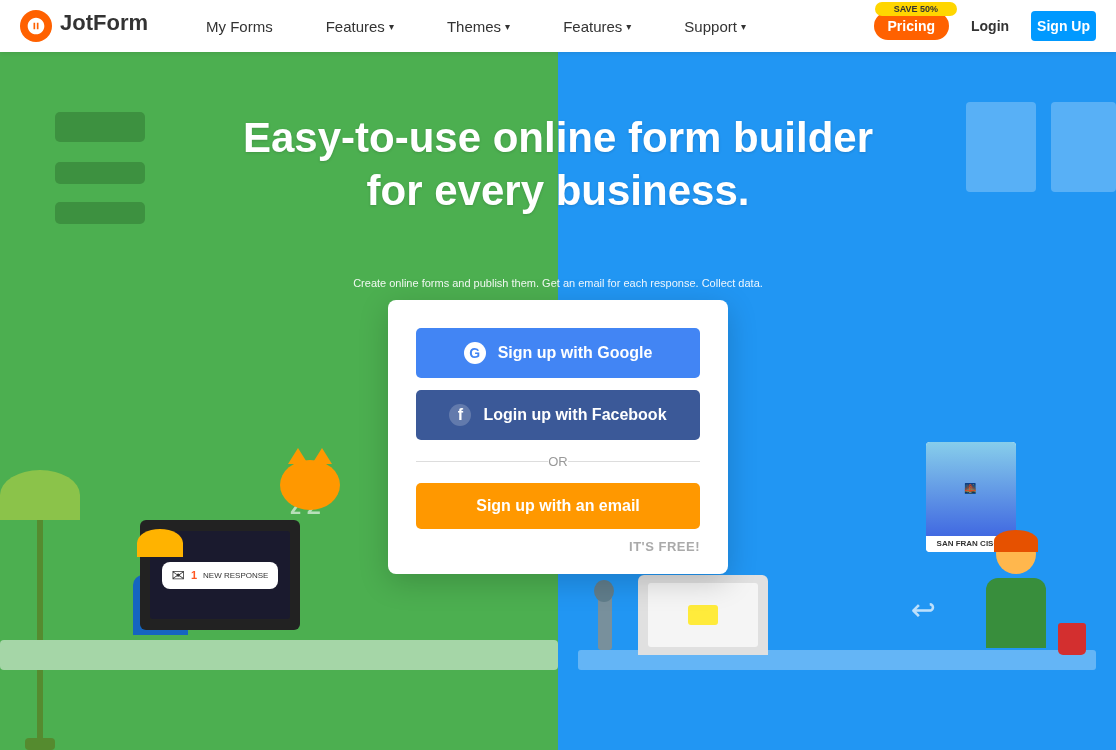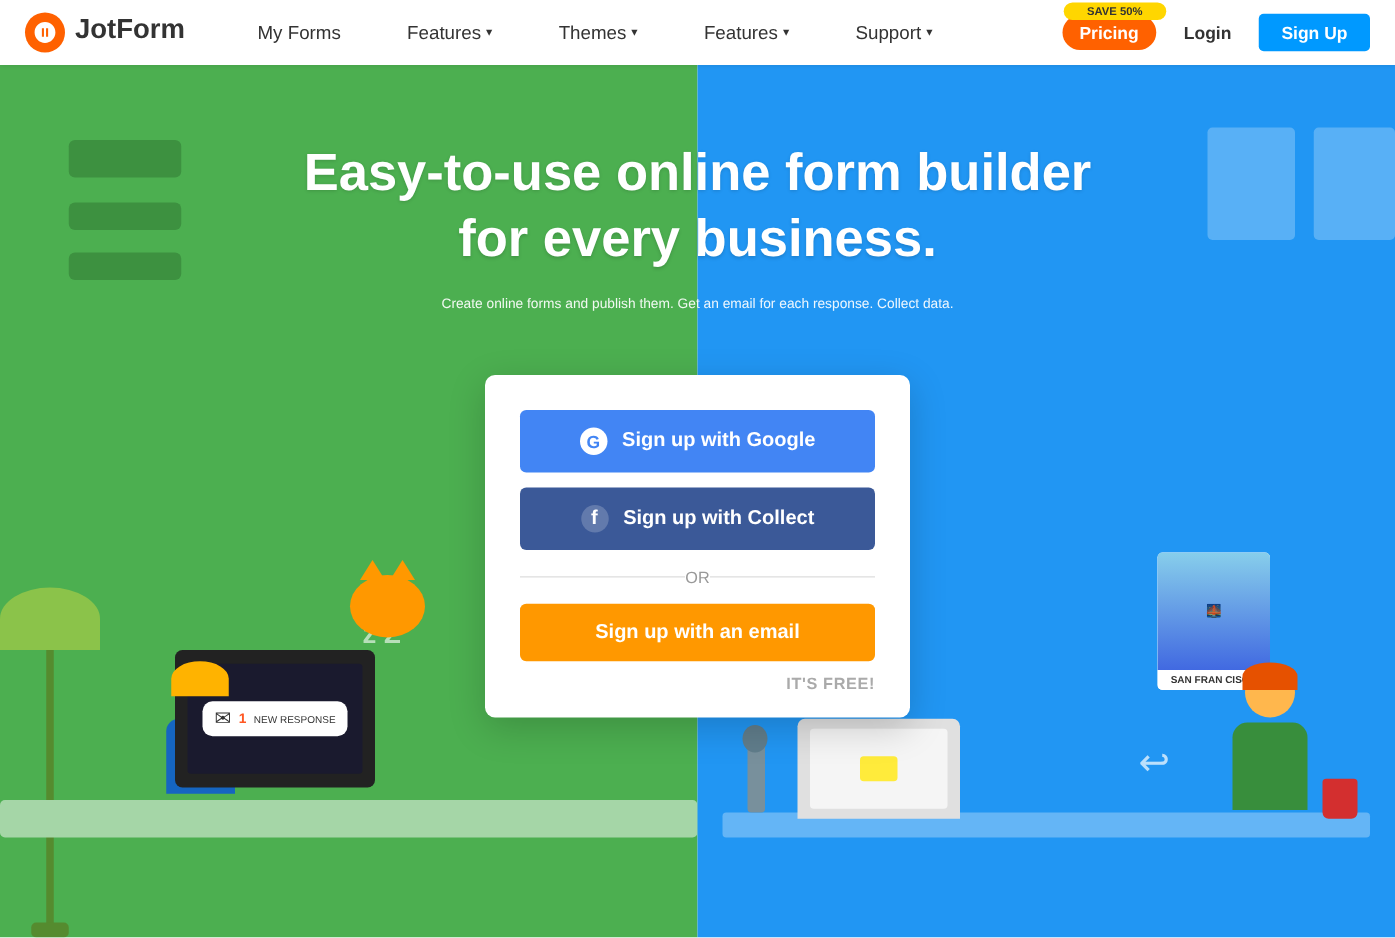--- a/index.html
+++ b/index.html
@@ -30,21 +30,21 @@
     .save-badge {
       position: absolute; top: -10px; right: -8px; background: #ffd600;
       color: #333; font-size: 9px; font-weight: 700; padding: 2px 19px;
       border-radius: 8px; white-space: nowrap;
     }
     .nav-btn {
       padding: 6px 18px; font-size: 14px; font-weight: 600; cursor: pointer;
       border: none; background: transparent; color: #333;
     }
     .nav-signup {
-      background: #0099ff; color: #fff; padding: 7px 18px; border-radius: 4px;
+      background: #0099ff; color: #fff; padding: 7px 6px; border-radius: 4px;
       font-size: 14px; font-weight: 600; cursor: pointer; border: none;
     }
 
     
     .hero {
       position: absolute; top: 52px; left: 0; right: 0; bottom: 0;
       display: flex;
     }
     .hero-left {
       width: 50%; background: #4caf50; position: relative; overflow: hidden;
@@ -96,21 +96,21 @@
     }
     .arrow-curved {
       position: absolute; top: 540px; right: 180px;
       font-size: 30px; color: rgba(255,255,255,0.7);
     }
 
     
     .hero-text {
       position: absolute; top: 52px; left: 0; right: 0;
       display: flex; flex-direction: column; align-items: center;
-      padding-top: 60px; pointer-events: none;
+      padding-top: 60px; pointer-events: none; gap: 40px;
     }
     .hero-title {
       font-size: 42px; color: #fff; text-align: center;
       line-height: 1.25; text-shadow: 0 1px 3px rgba(0,0,0,0.15);
       max-width: 680px;
     }
     .hero-title span { font-weight: 800; }
     .hero-subtitle {
       font-size: 11px; color: rgba(255,255,255,0.92); text-align: center;
       margin-top: 18px; max-width: 620px; line-height: 1.5;
@@ -415,21 +415,21 @@
 </div>
 
 <div class="signup-card">
   <button class="btn-google">
     <span class="google-icon" style="color:#4285f4;font-weight:700;">G</span>
     <span>Sign up with Google</span>
   </button>
 
   <button class="btn-facebook">
     <span class="facebook-icon">f</span>
-    <span>Sign up with Collect</span>
+    <span>Login up with Facebook</span>
   </button>
 
   <div class="or-divider">
     <div class="or-line"></div>
     <span class="or-text">OR</span>
     <div class="or-line"></div>
   </div>
 
   <button class="btn-email">
     <span>Sign up with an email</span>

